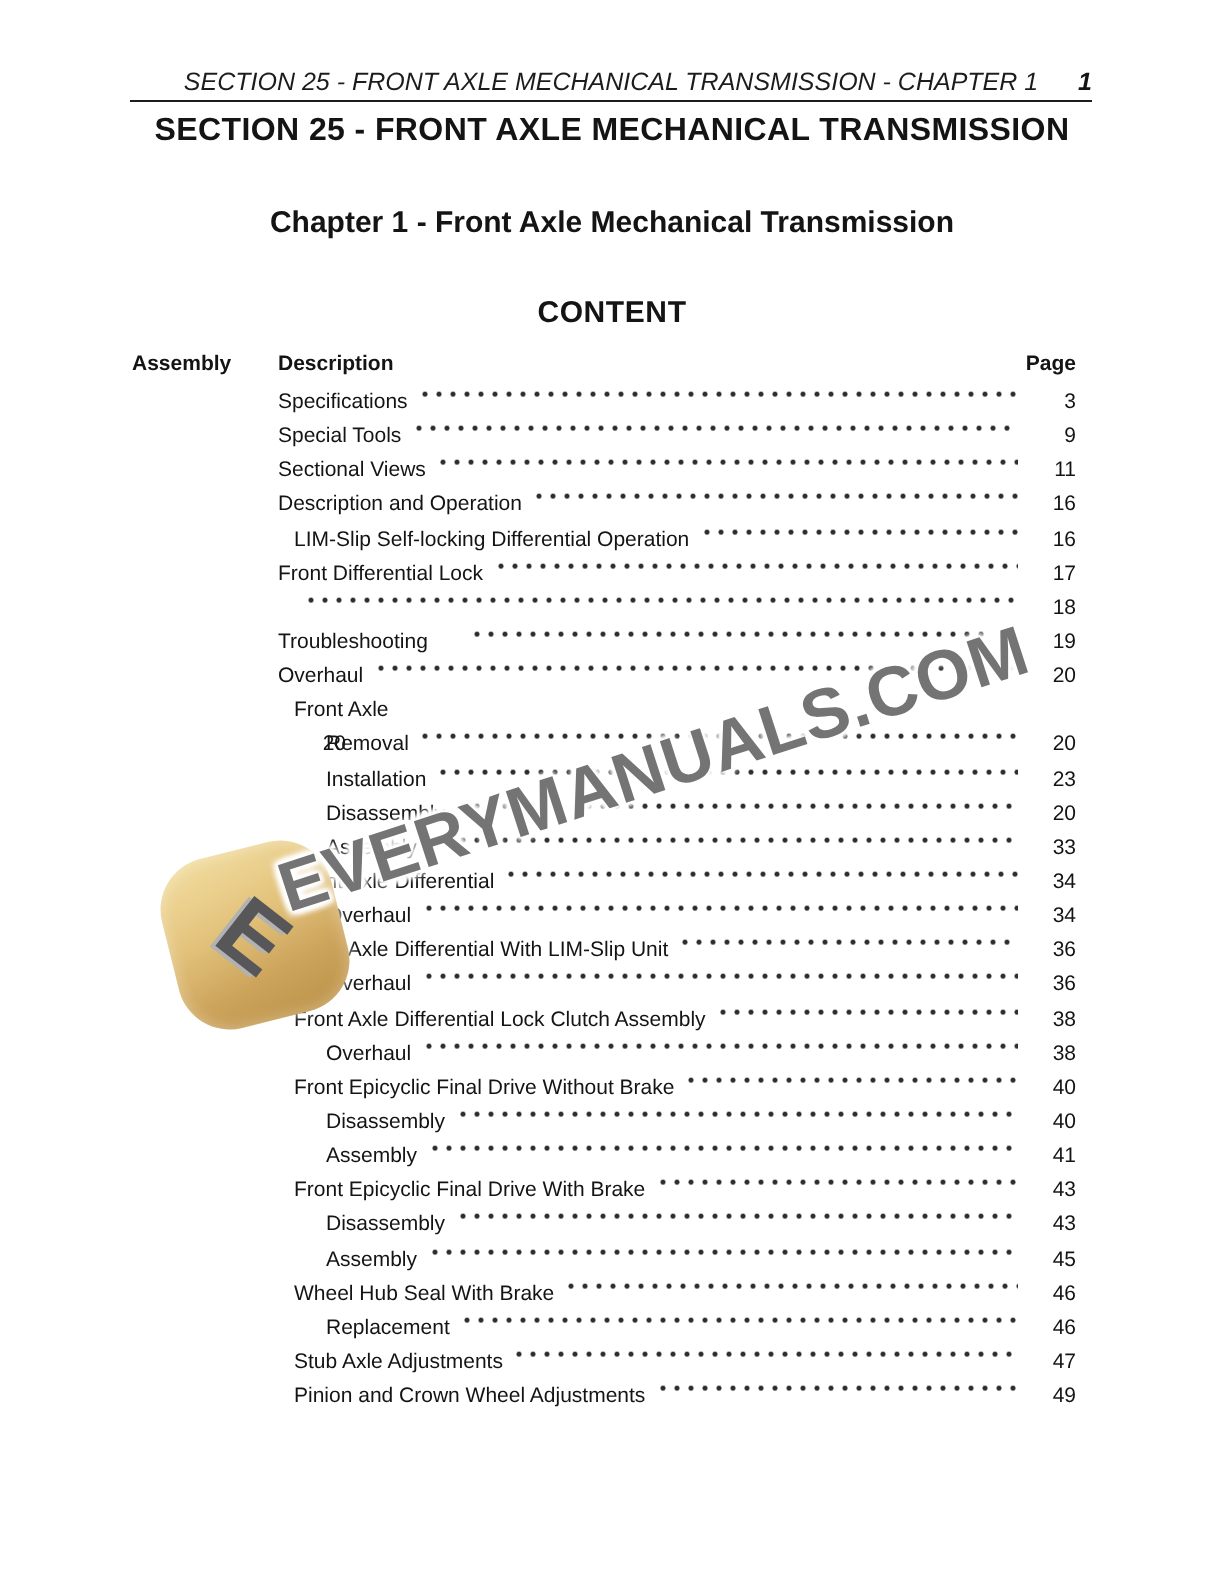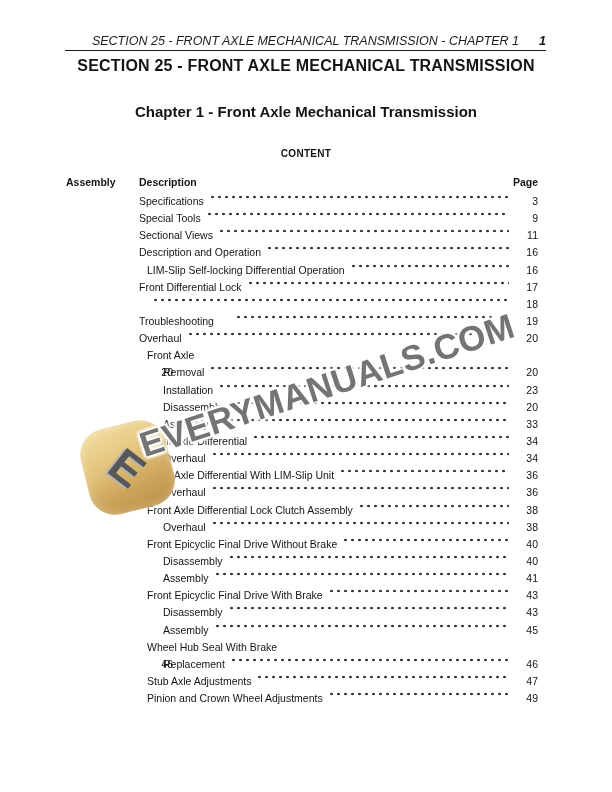--- a/index.html
+++ b/index.html
@@ -11,21 +11,21 @@
   .running-header{position:absolute;top:34px;left:65px;width:481px;height:15px;}
   .rh-text{font-style:italic;font-size:12.5px;text-align:center;white-space:nowrap;color:#1c1c1c;}
   .rh-page{position:absolute;right:0;top:0;font-style:italic;font-weight:bold;font-size:12.5px;}
   .rule{position:absolute;top:50px;left:65px;width:481px;border-top:1.6px solid #1c1c1c;}
   
   .section-title{position:absolute;top:57px;left:0;width:612px;text-align:center;
     font-size:16px;font-weight:bold;letter-spacing:0.2px;}
   .chapter-title{position:absolute;top:103px;left:0;width:612px;text-align:center;
     font-size:15px;font-weight:bold;}
   .content-label{position:absolute;top:148px;left:0;width:612px;text-align:center;
-    font-size:10px;font-weight:bold;letter-spacing:0.3px;}
+    font-size:15px;font-weight:bold;letter-spacing:0.3px;}
   
   .toc{position:absolute;top:176px;left:66px;width:472px;font-size:10.5px;}
   .toc-head{display:flex;font-weight:bold;height:17px;line-height:12px;}
   .col-section{width:73px;}
   .col-desc{flex:1;}
   .col-page{text-align:right;}
   .toc-rows{margin-top:0;}
   .toc-row{display:flex;height:17.15px;line-height:17.15px;justify-content:space-between;}
   .toc-label{white-space:nowrap;}
   .leader{flex:1;margin-left:5px;margin-right:3px;
@@ -199,21 +199,21 @@
       <div class="toc-row" style="padding-left: 97px;">
           <span class="toc-label">Disassembly</span>
           <span class="leader"></span>
           <span class="toc-page">43</span>
         </div>
       <div class="toc-row" style="padding-left: 97px;">
           <span class="toc-label">Assembly</span>
           <span class="leader"></span>
           <span class="toc-page">45</span>
         </div>
-      <div class="toc-row" style="padding-left: 81px; flex-direction: column;">
+      <div class="toc-row" style="padding-left: 81px;">
           <span class="toc-label">Wheel Hub Seal With Brake</span>
           <span class="leader"></span>
           <span class="toc-page">46</span>
         </div>
       <div class="toc-row" style="padding-left: 97px;">
           <span class="toc-label">Replacement</span>
           <span class="leader"></span>
           <span class="toc-page">46</span>
         </div>
       <div class="toc-row" style="padding-left: 81px;">

